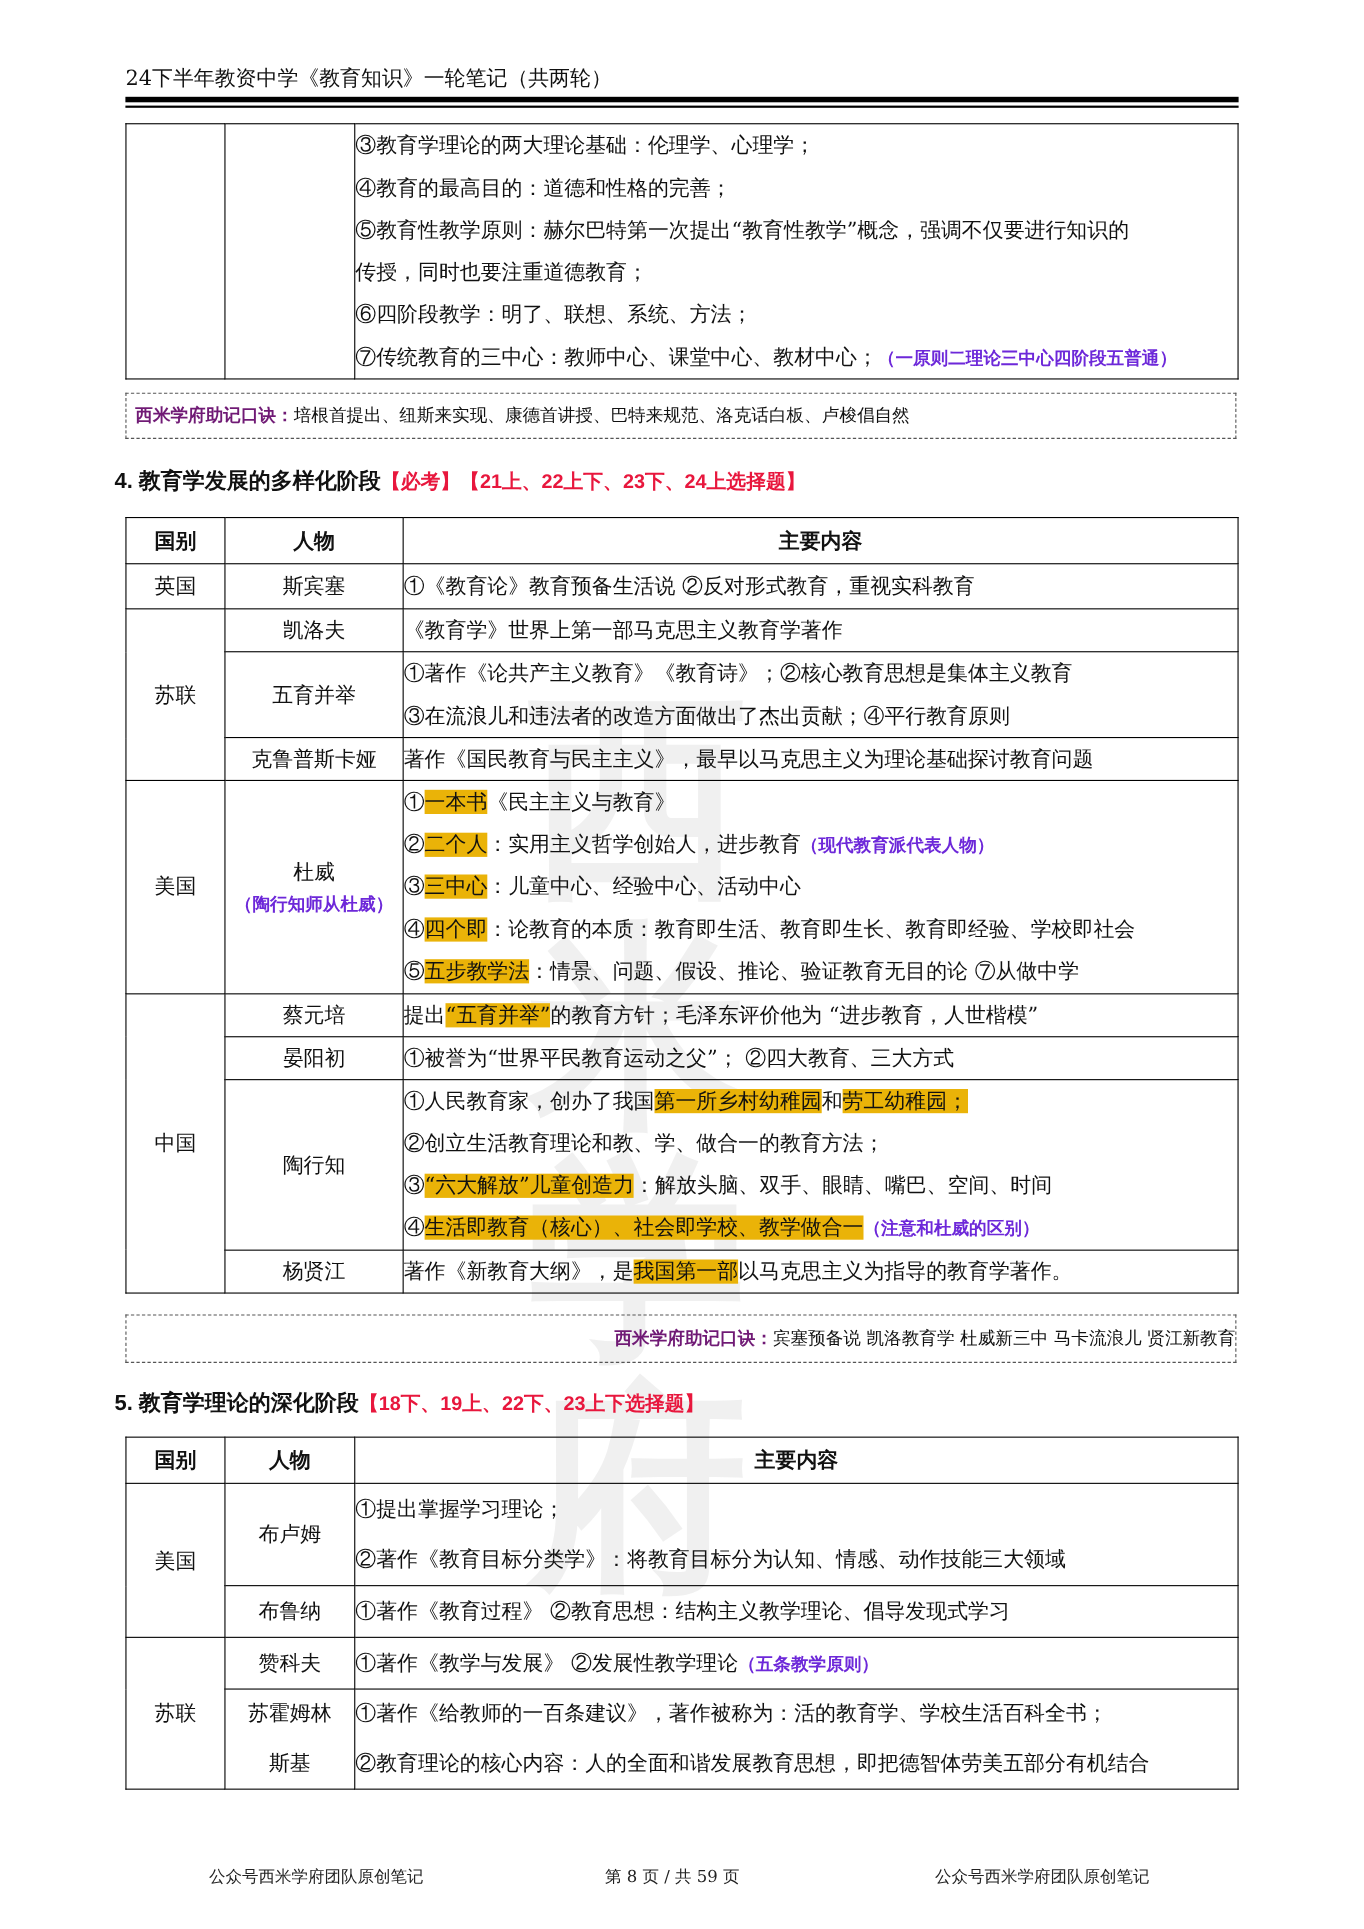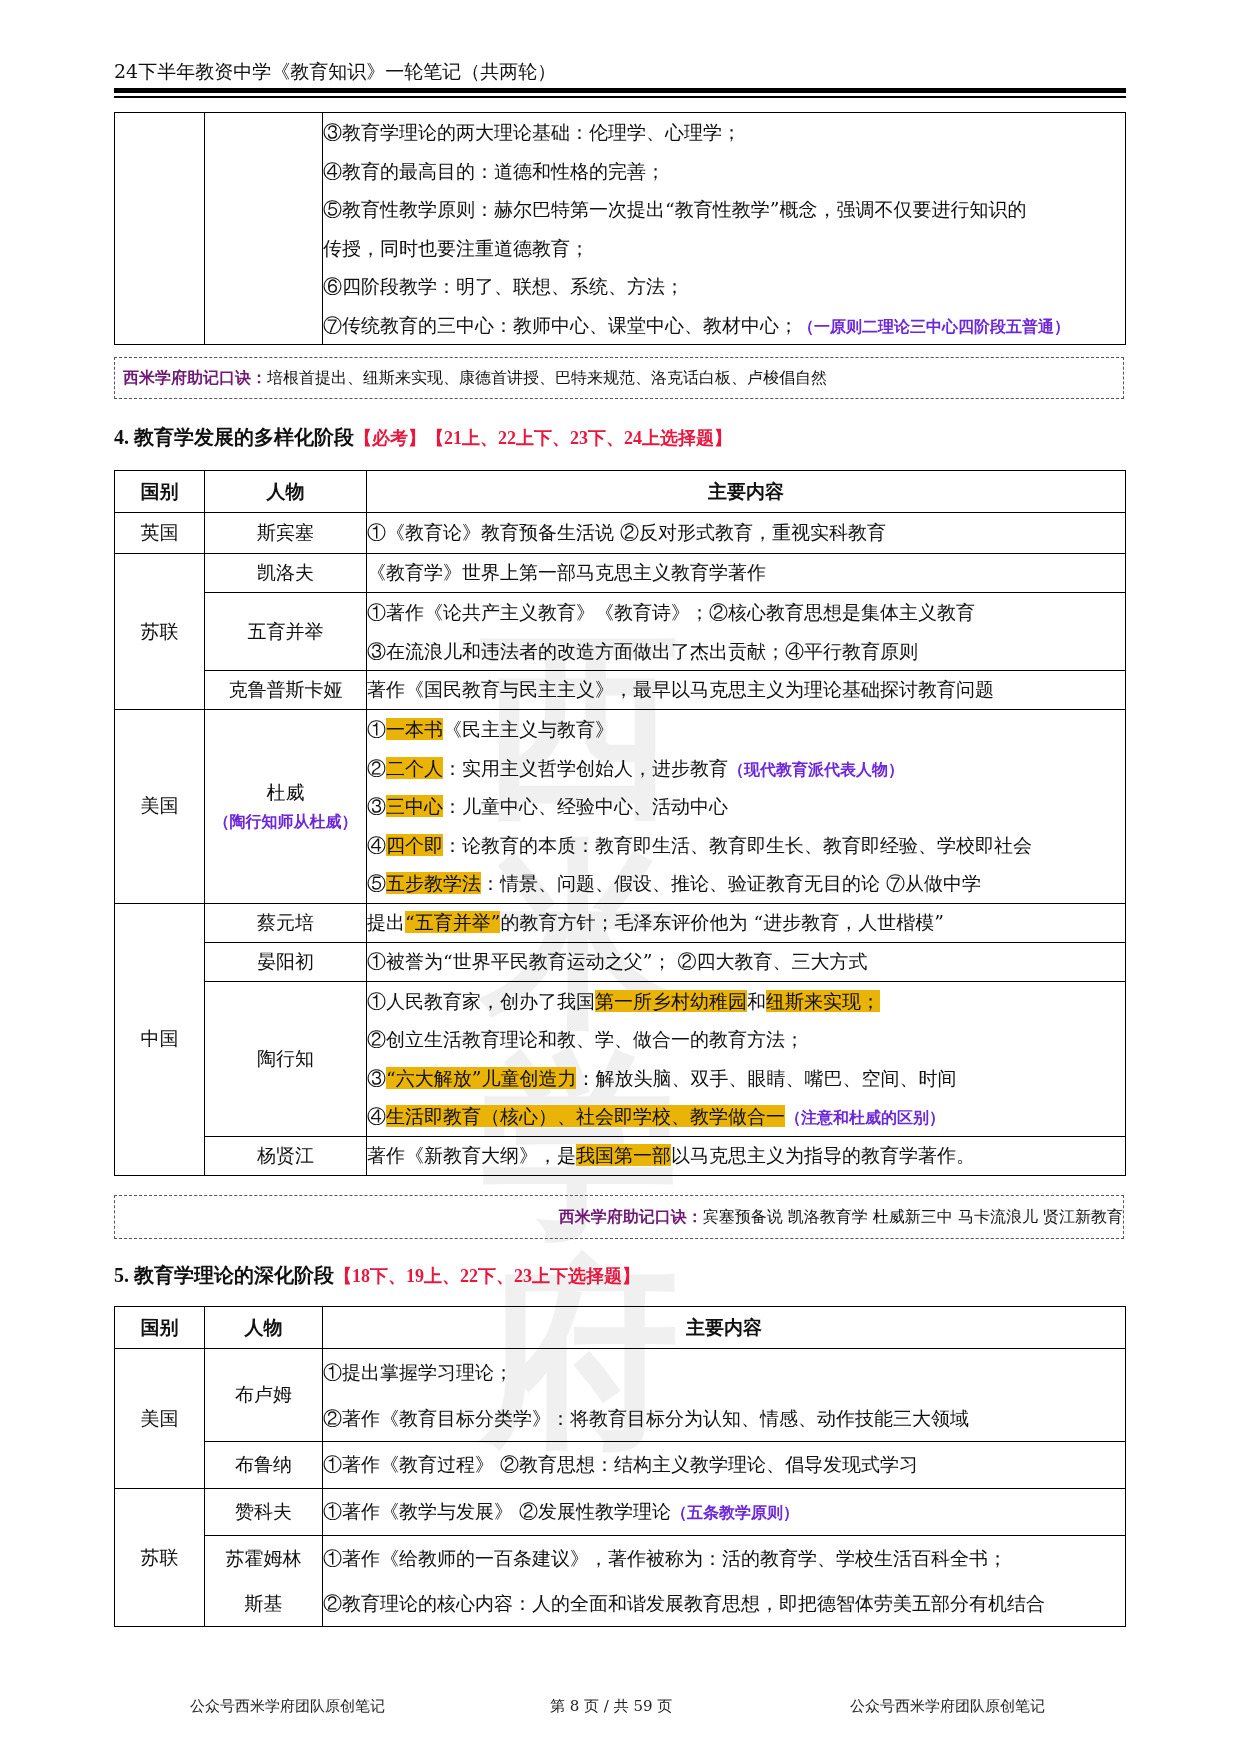--- a/index.html
+++ b/index.html
@@ -19,22 +19,22 @@
   td.c { text-align:center; }
   td.content { padding-left:12px; padding-right:6px; }
   .line { height:38.5px; line-height:38.5px; white-space:nowrap; overflow:visible; }
   .blue { color:#6d28d9; font-weight:bold; font-size:16px; }
   .hl { background:#eab308; }
   .thick-top td { border-top:3px solid #000; }
 
   .mnemonic { position:absolute; left:114px; width:1010px; border:1px dashed #555;
               font-size:16px; padding-left:8px; box-sizing:border-box; }
   .mnemonic .mk { color:#701a75; font-weight:bold; }
-  .sec-title { position:absolute; left:114px; font-size:20px; font-weight:bold;
-               font-family:Liberation Serif, serif; }
+  .sec-title { position:absolute; left:104px; font-size:20px; font-weight:bold;
+               font-family:Liberation Sans, sans-serif; }
   .sec-title .tag { color:#e8173d; font-size:18px; }
 
   .footer { position:absolute; top:1697px; font-size:15px; color:#222; }
   .watermark { position:absolute; left:400px; top:620px; width:360px; height:440px;
                font-size:200px; line-height:210px; color:rgba(200,200,200,0.28);
                font-family:"DejaVu Sans",sans-serif; font-weight:bold; pointer-events:none;
                text-align:center; z-index:0; }
   .fg { z-index:1; }
 </style>
 </head>
@@ -134,21 +134,21 @@
     <td class="c" style="height:38px;">蔡元培</td>
     <td class="content"><span>提出</span><span class="hl">“五育并举”</span><span>的教育方针；毛泽东评价他为 “进步教育，人世楷模”</span></td>
   </tr>
   <tr>
     <td class="c" style="height:38px;">晏阳初</td>
     <td class="content">①被誉为“世界平民教育运动之父”；    ②四大教育、三大方式</td>
   </tr>
   <tr class="thick-top">
     <td class="c">陶行知</td>
     <td class="content">
-      <div class="line"><span>①人民教育家，创办了我国</span><span class="hl">第一所乡村幼稚园</span><span>和</span><span class="hl">纽斯来实现；</span></div>
+      <div class="line"><span>①人民教育家，创办了我国</span><span class="hl">第一所乡村幼稚园</span><span>和</span><span class="hl">劳工幼稚园；</span></div>
       <div class="line">②创立生活教育理论和教、学、做合一的教育方法；</div>
       <div class="line"><span>③</span><span class="hl">“六大解放”儿童创造力</span><span>：解放头脑、双手、眼睛、嘴巴、空间、时间</span></div>
       <div class="line"><span>④</span><span class="hl">生活即教育（核心）、社会即学校、教学做合一</span><span class="blue">（注意和杜威的区别）</span></div>
     </td>
   </tr>
   <tr>
     <td class="c" style="height:38px;">杨贤江</td>
     <td class="content"><span>著作《新教育大纲》，是</span><span class="hl">我国第一部</span><span>以马克思主义为指导的教育学著作。</span></td>
   </tr>
 </tbody>

